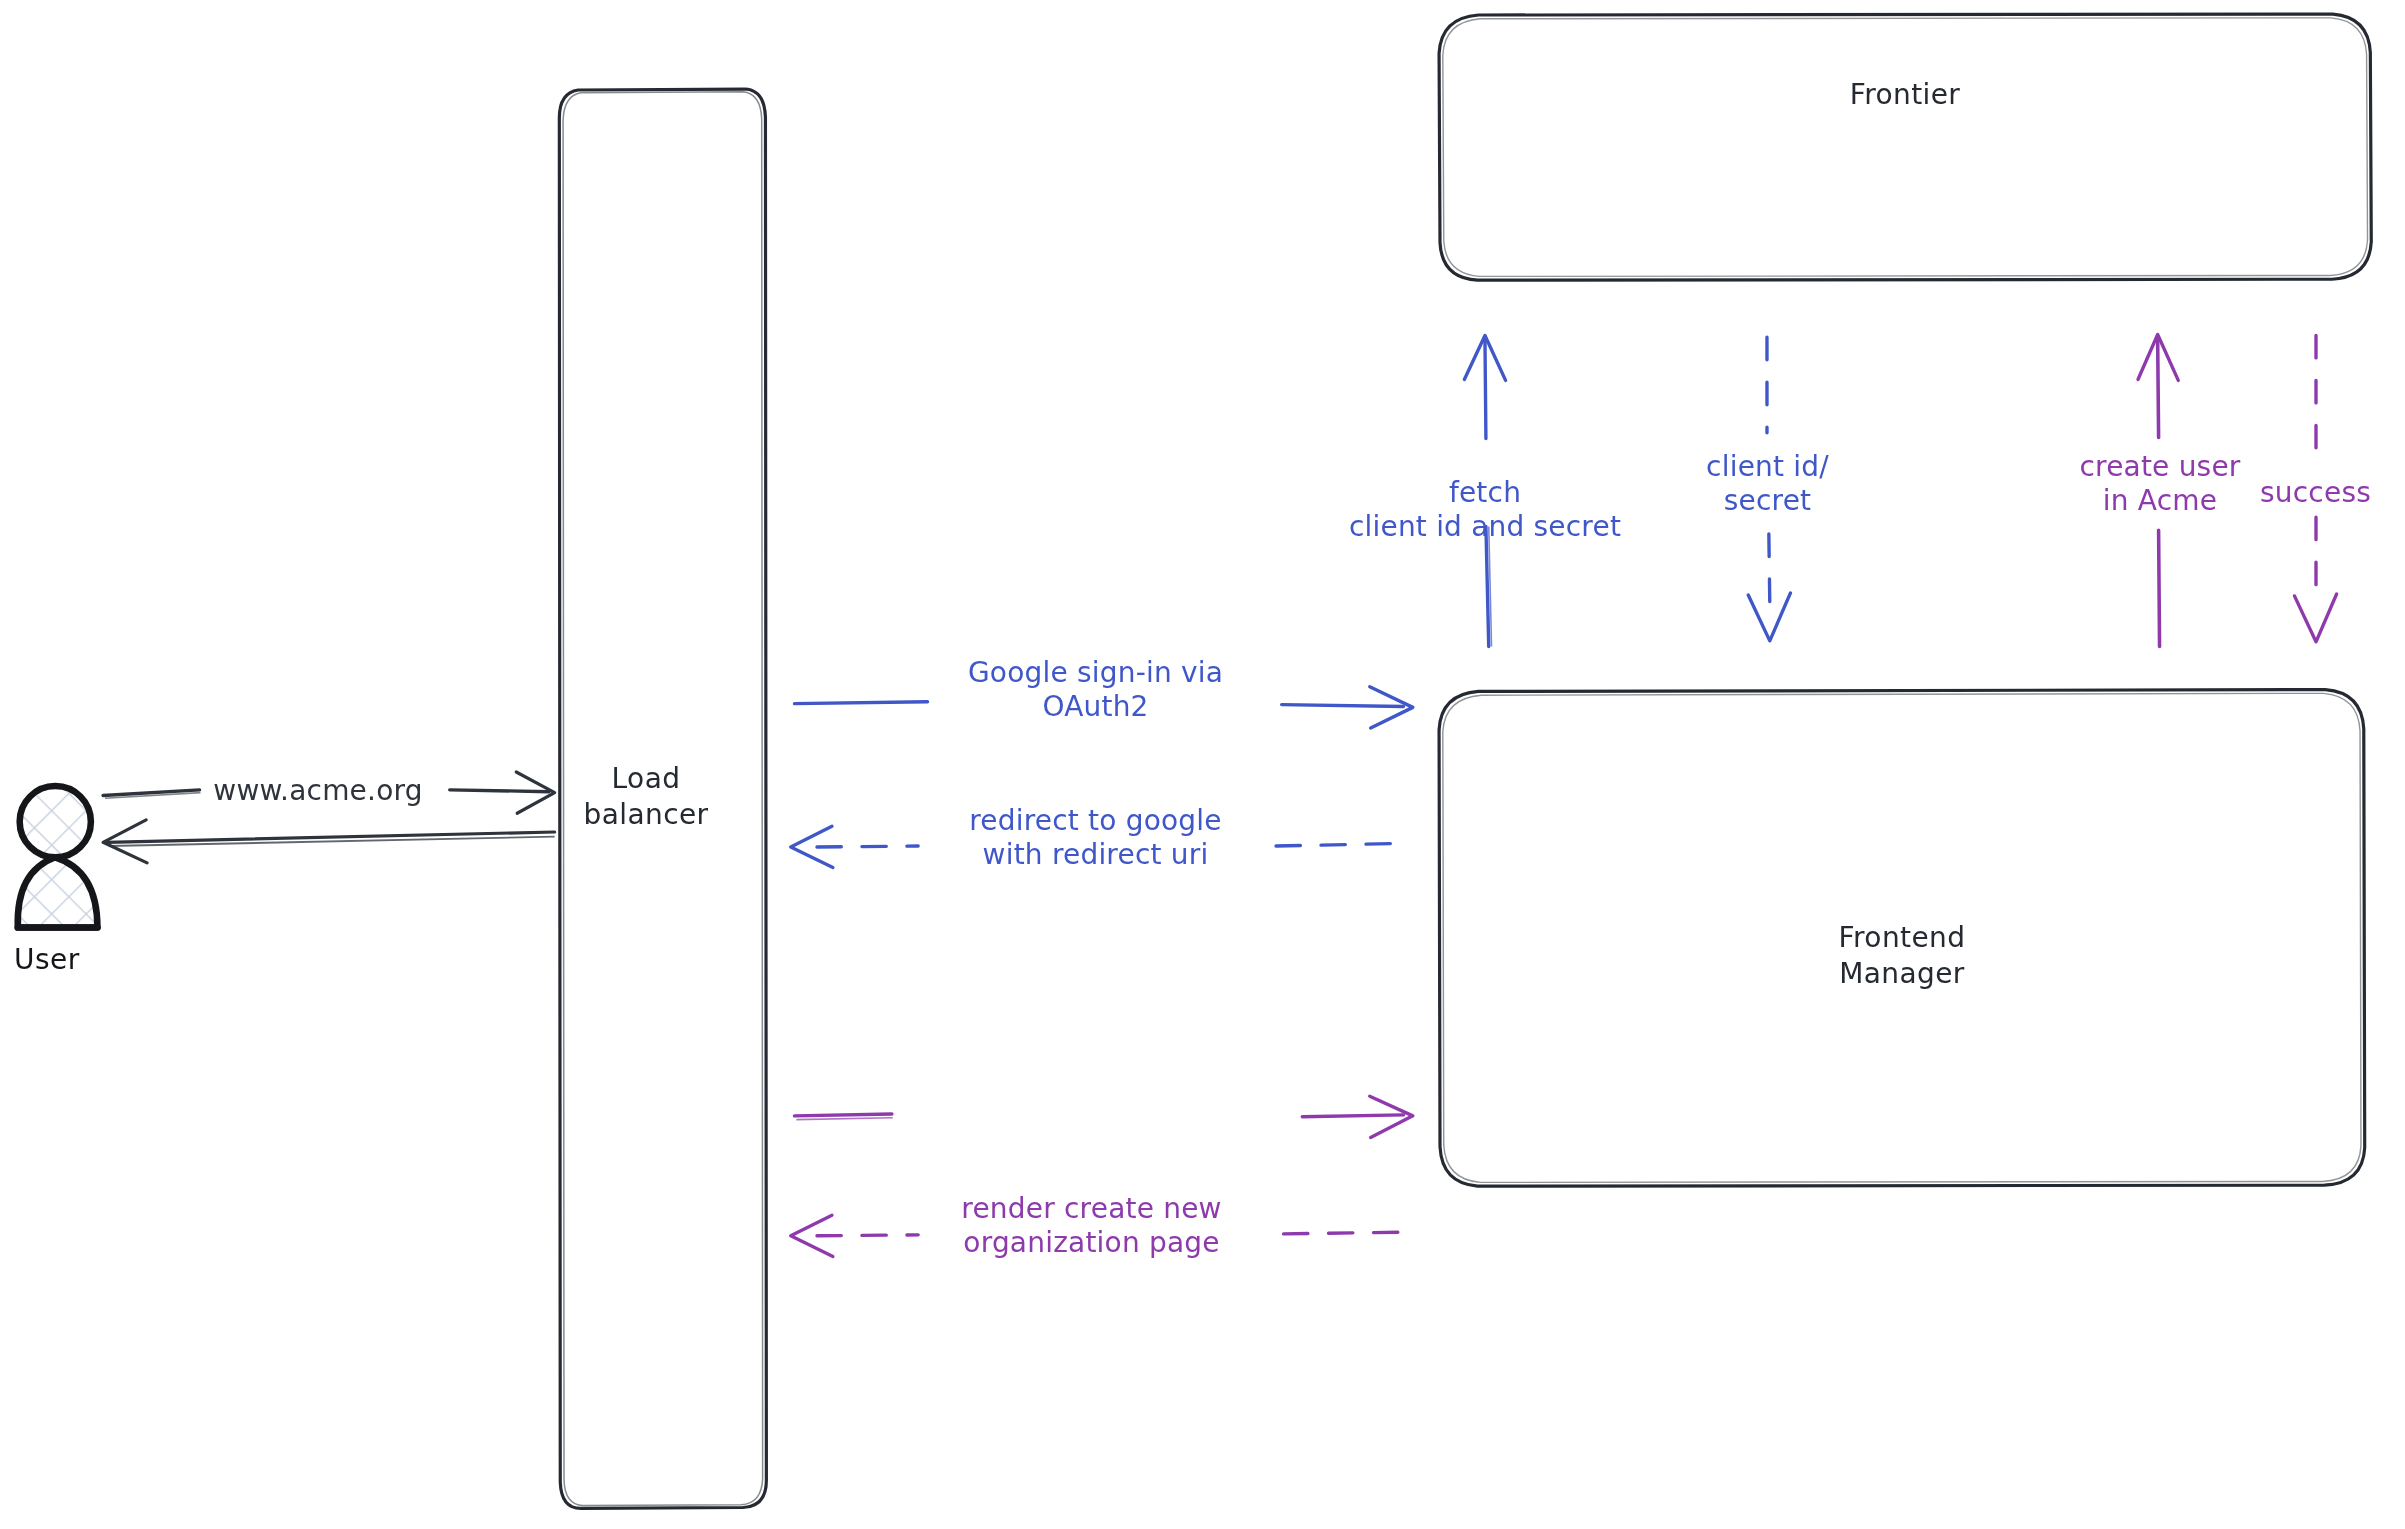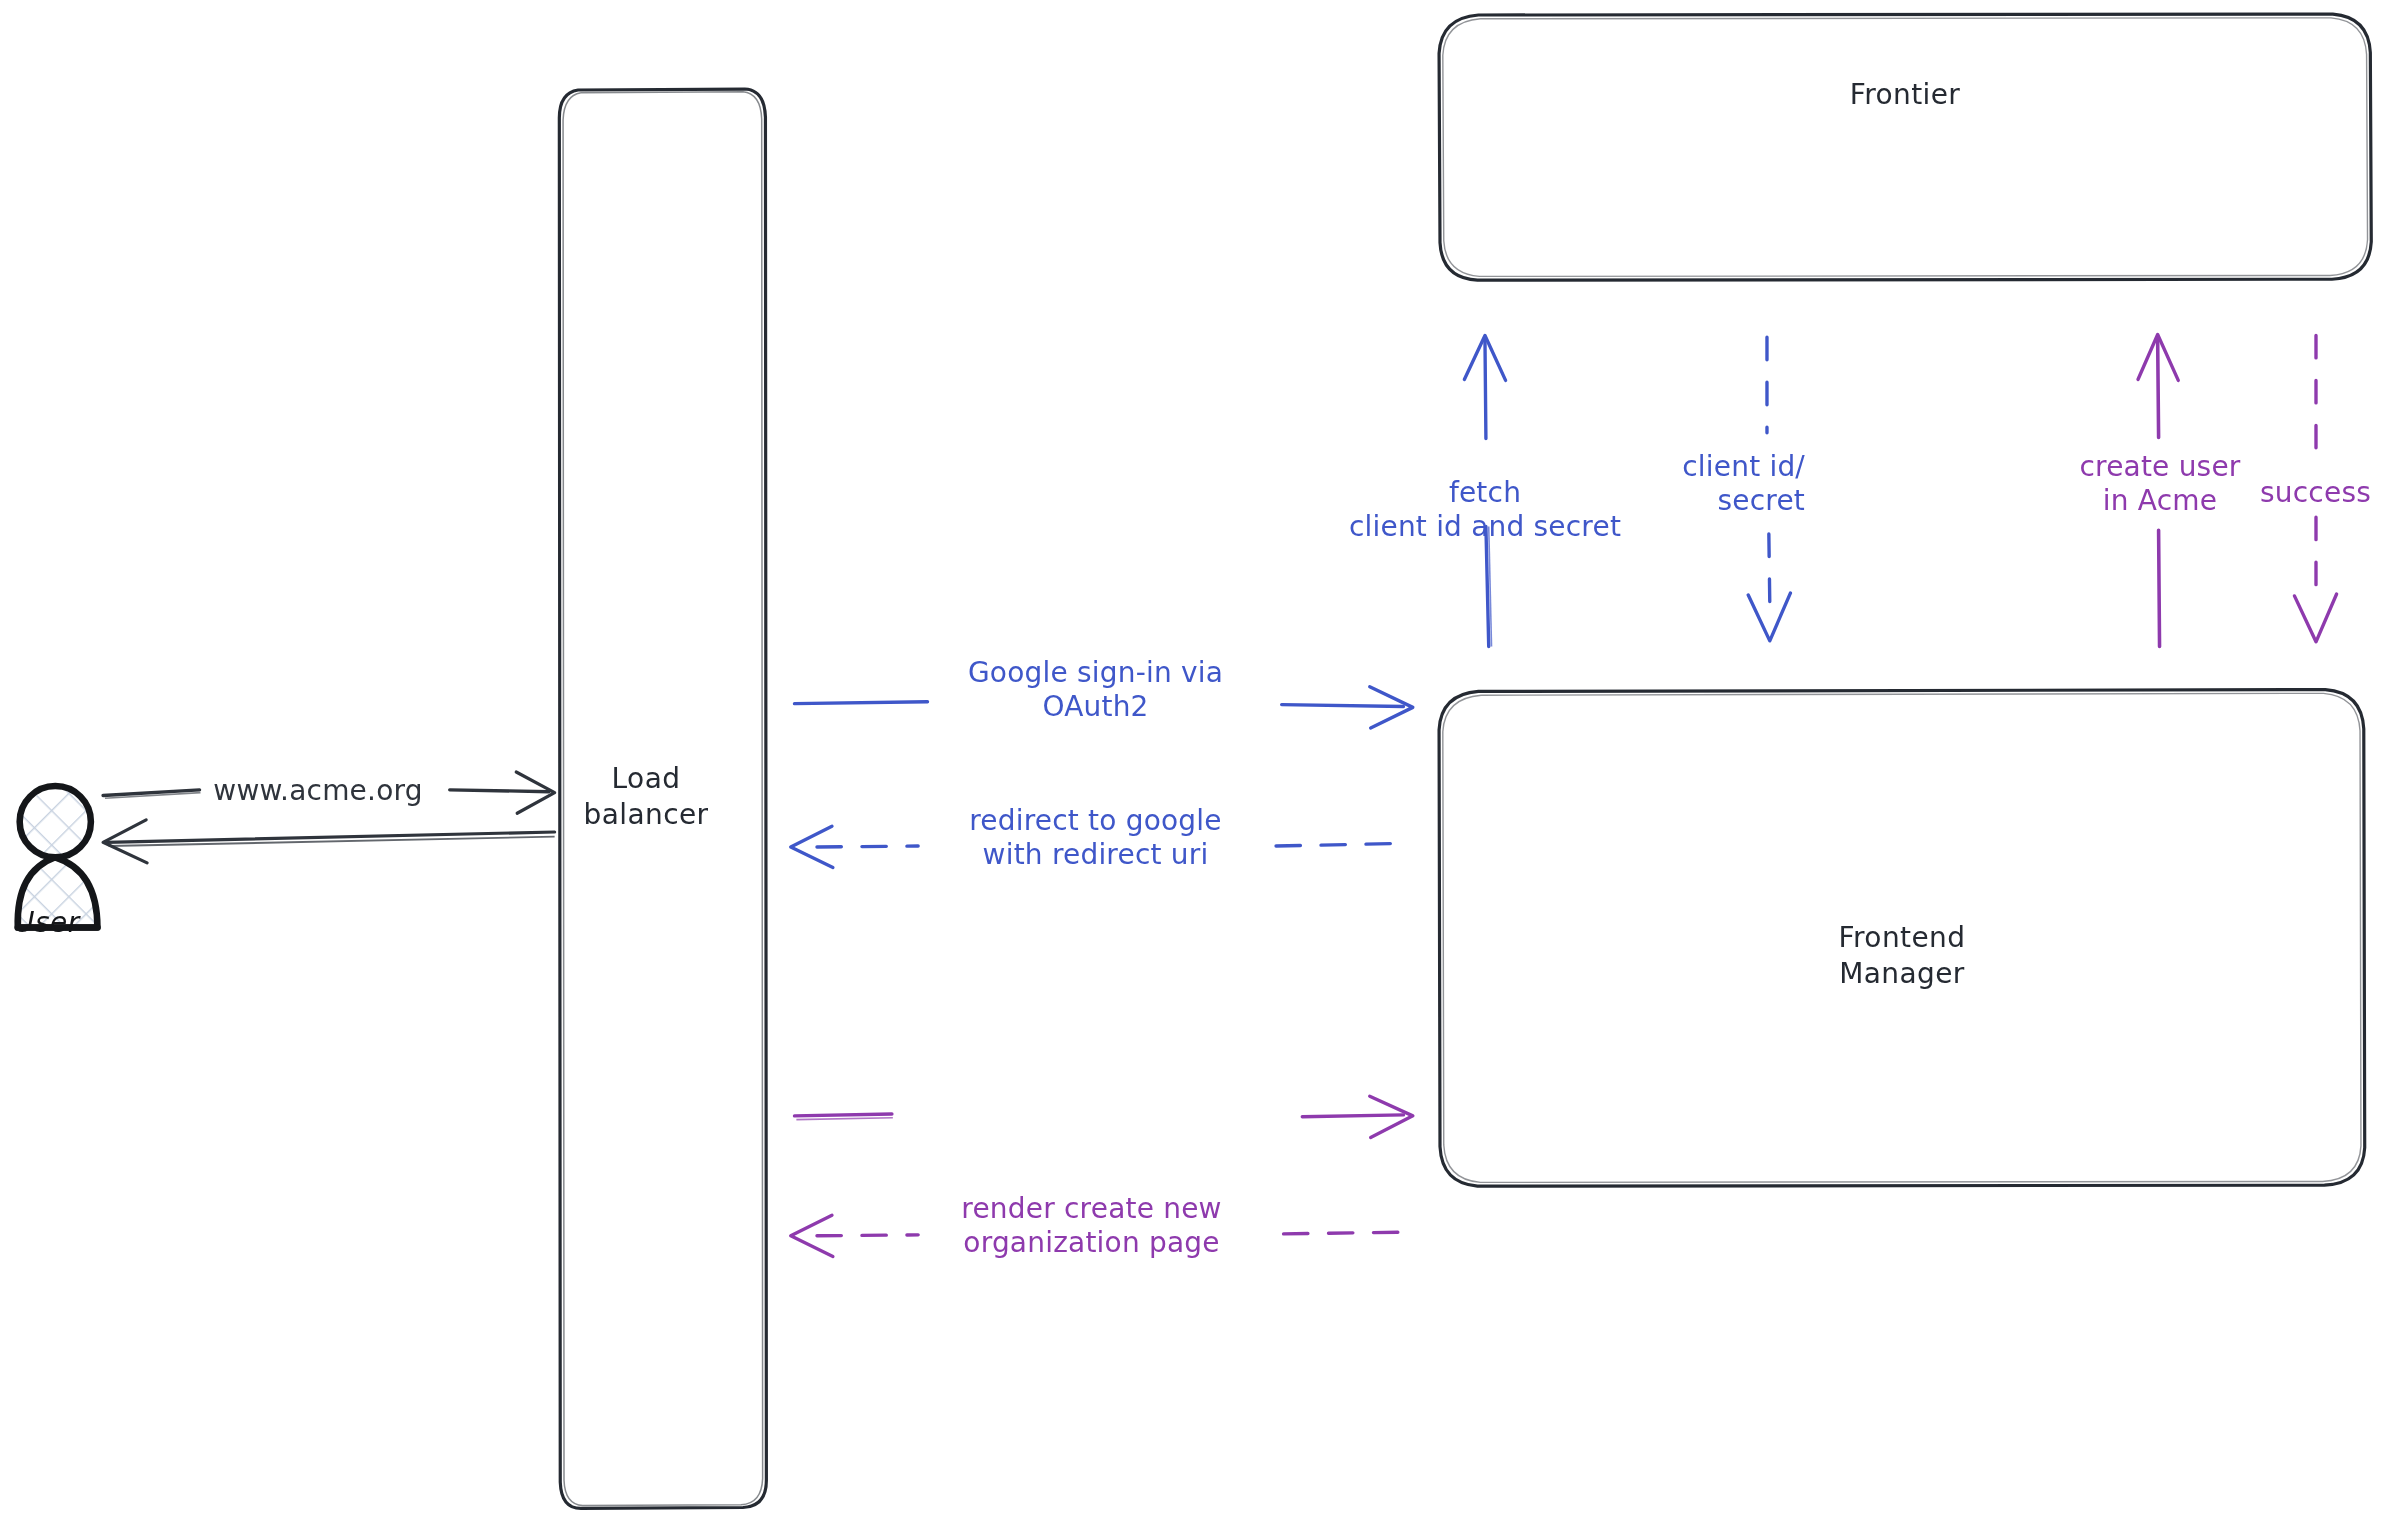--- a/index.html
+++ b/index.html
@@ -154,38 +154,38 @@
   </svg>
 
   <div class="node-label" style="left:559px; top:761px; width:174px;">Load
 balancer</div>
 
   <div class="node-label" style="left:1439px; top:77px; width:932px;">Frontier</div>
 
   <div class="node-label" style="left:1439px; top:920px; width:926px;">Frontend
 Manager</div>
 
-  <div class="actor-caption" style="left:14px; top:906px;font-style:italic;">User</div>
+  <div class="actor-caption" style="left:14px; top:943px;">User</div>
 
   <div class="edge-label dark" style="left:173px; top:774px; width:290px;">www.acme.org</div>
 
   <div class="edge-label blue" style="left:913px; top:656px; width:365px;">Google sign-in via
 OAuth2</div>
 
   <div class="edge-label blue" style="left:913px; top:804px; width:365px;">redirect to google
 with redirect uri</div>
 
 
   <div class="edge-label purple" style="left:904px; top:1192px; width:375px;">render create new
 organization page</div>
 
   <div class="edge-label blue" style="left:1293px; top:450px; width:384px;margin-top:26px;">fetch
 client id and secret</div>
 
-  <div class="edge-label blue" style="left:1608px; top:450px; width:197px;text-align:right;">client id/
+  <div class="edge-label blue" style="left:1669px; top:450px; width:197px;">client id/
 secret</div>
 
   <div class="edge-label purple" style="left:2038px; top:450px; width:244px;">create user
 in Acme</div>
 
   <div class="edge-label purple" style="left:2222px; top:476px; width:187px;">success</div>
 
 </div>
 
 

